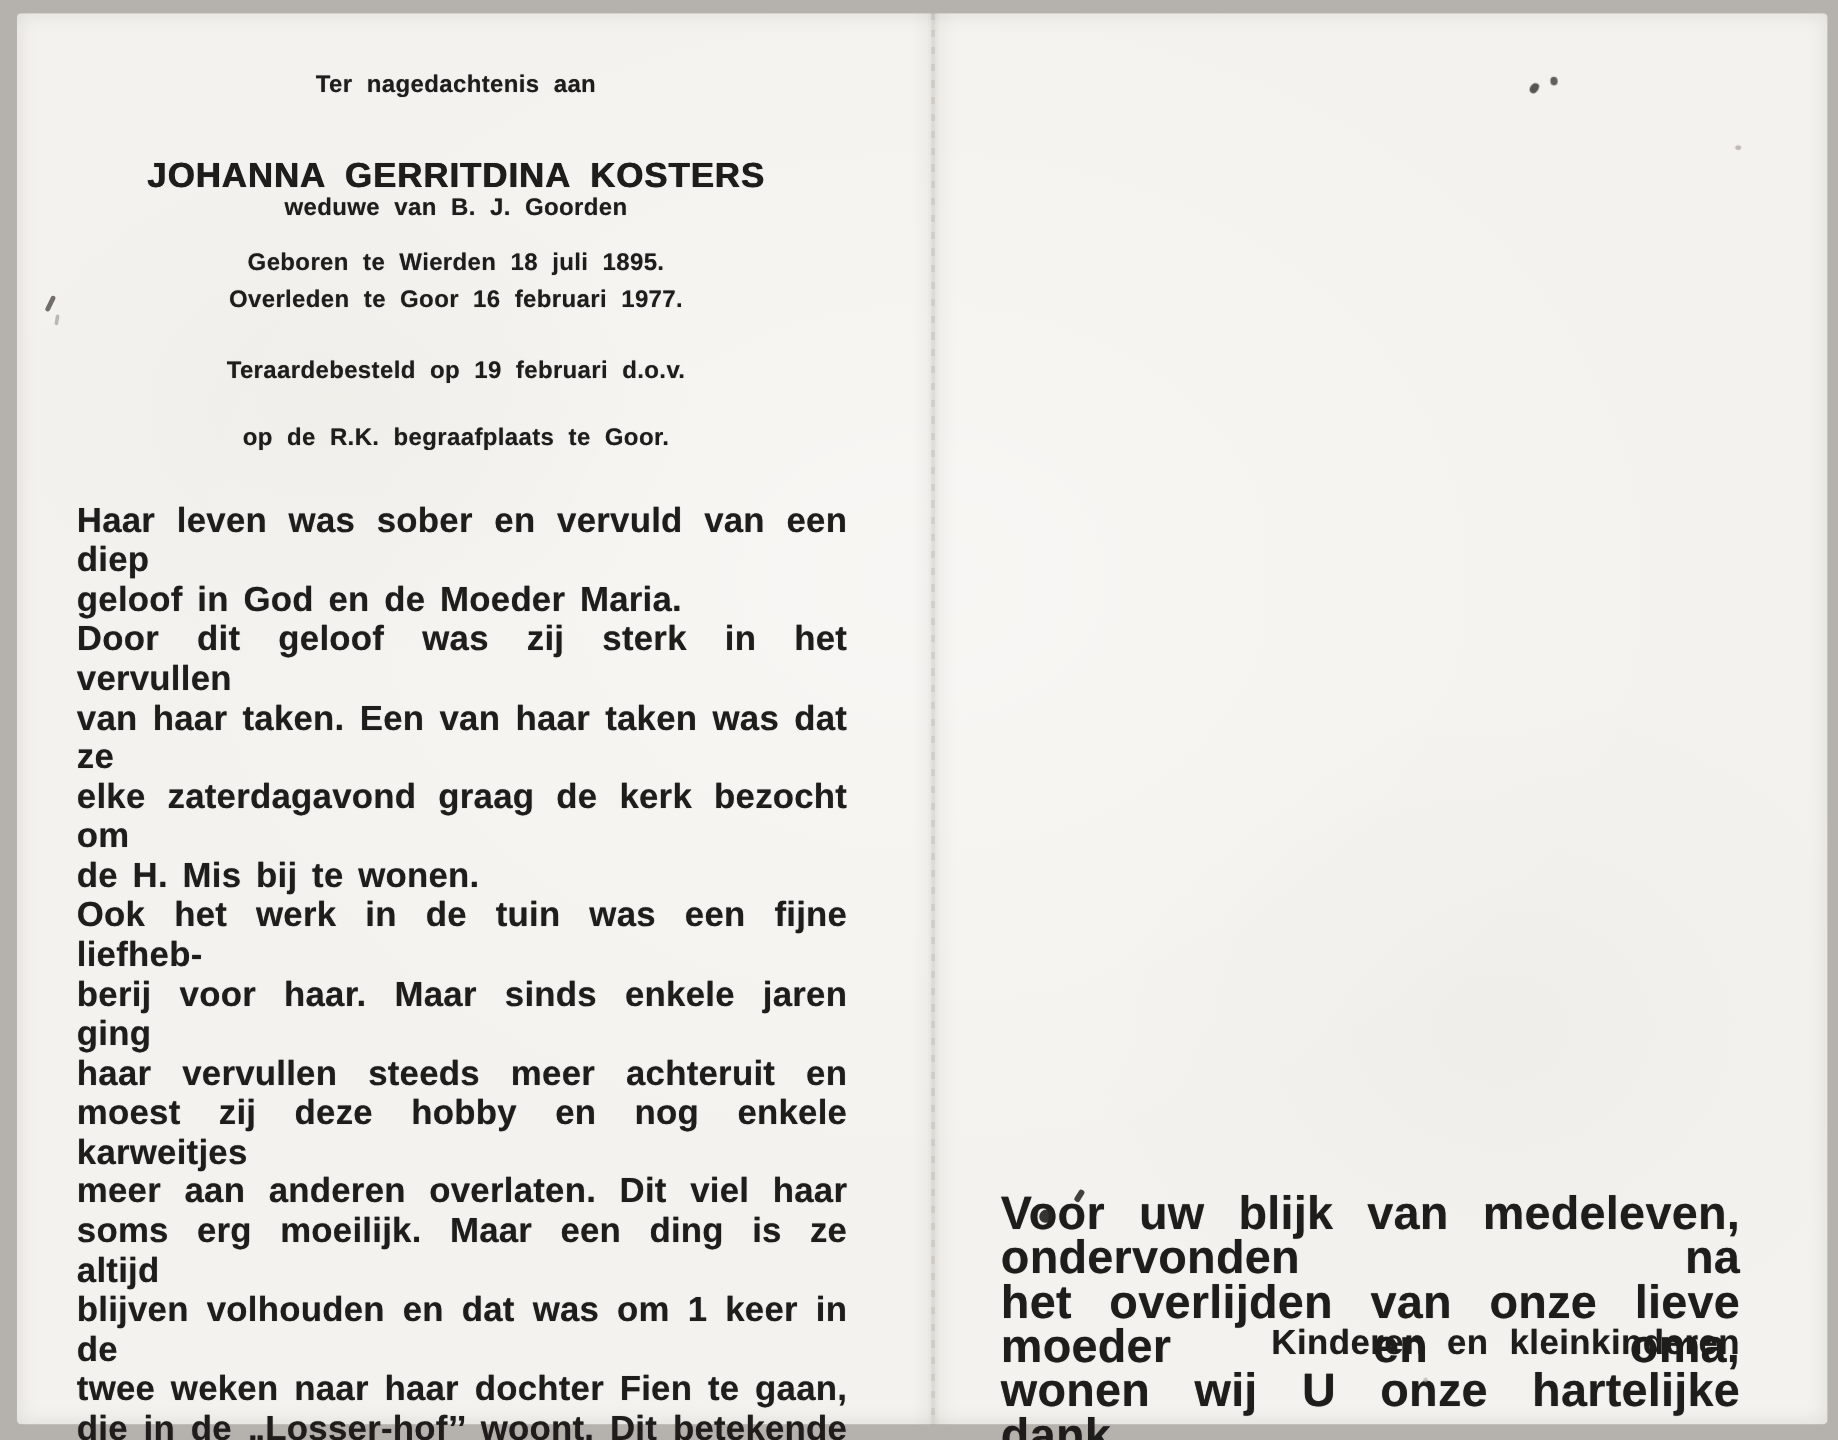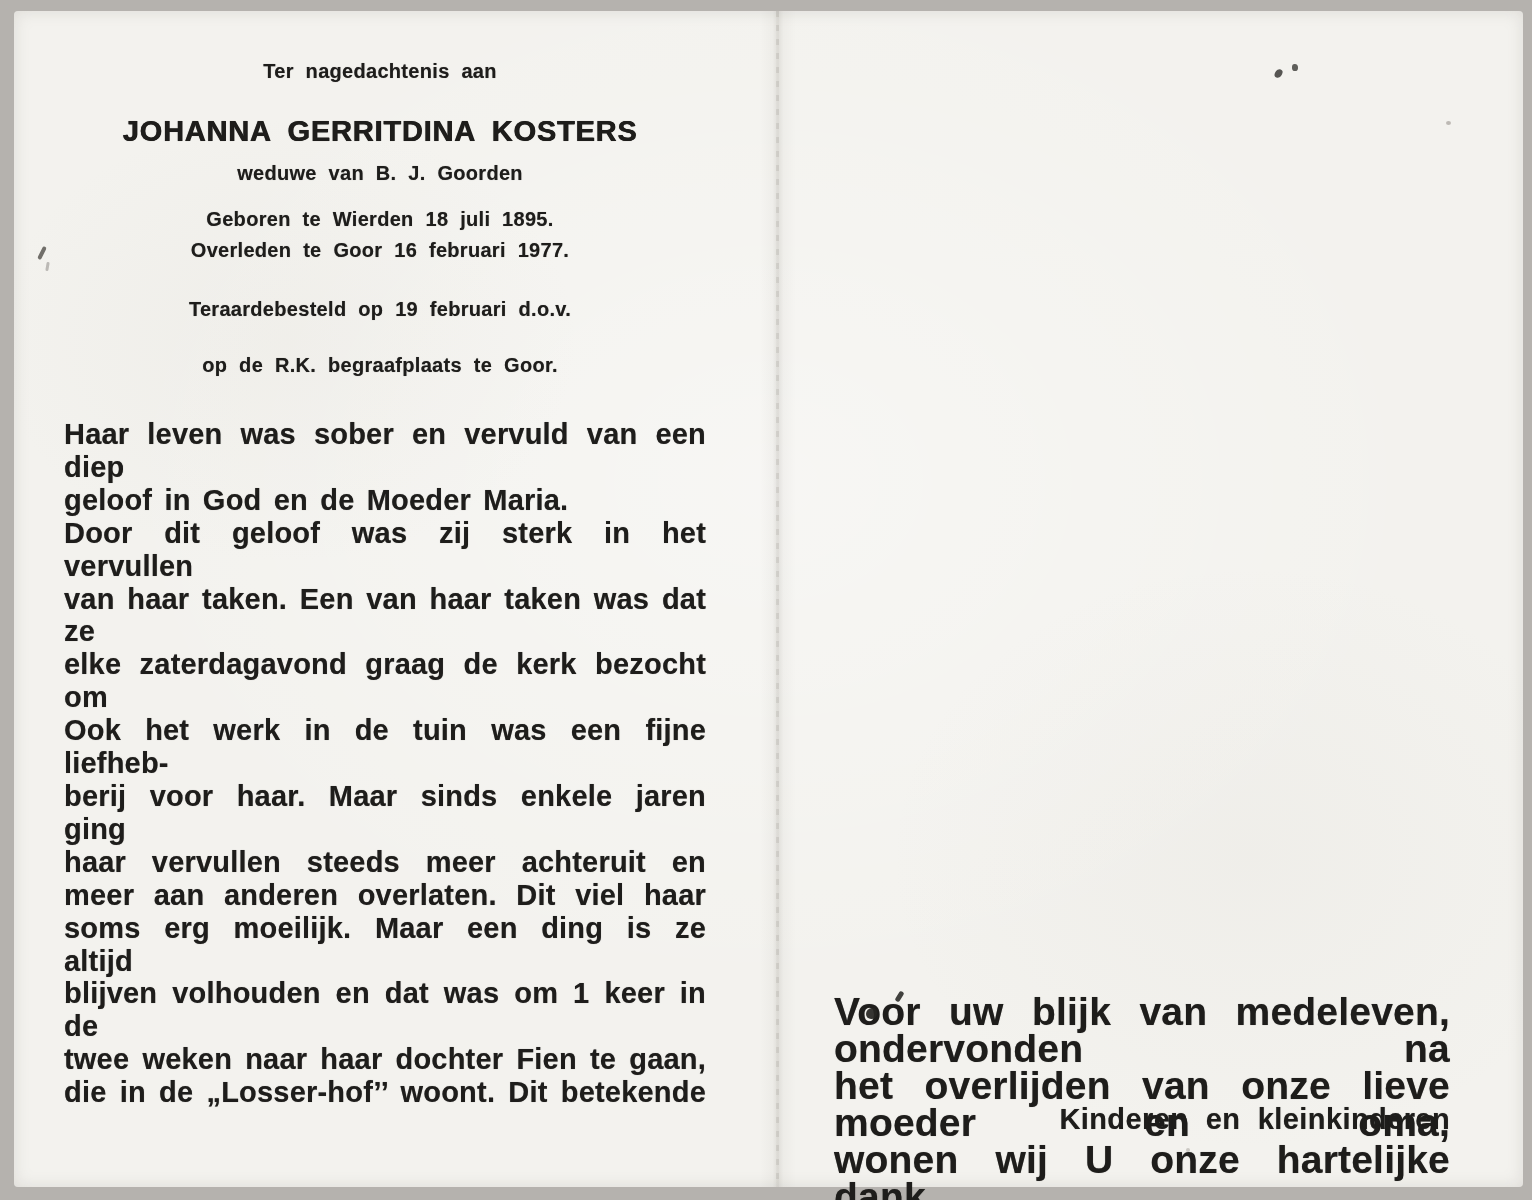--- a/index.html
+++ b/index.html
@@ -34,20 +34,21 @@
   .content div{text-shadow:0 0 .7px rgba(30,29,27,.55);}
   
   .hl{
     position:absolute;left:58px;width:644px;text-align:center;
     font-size:20px;line-height:30px;font-weight:700;
     word-spacing:6px;letter-spacing:.3px;white-space:nowrap;
   }
   .hl.name{
     font-size:29px;line-height:32px;letter-spacing:.8px;word-spacing:8px;
     text-shadow:.6px 0 0 currentColor, 0 0 .7px rgba(30,29,27,.6) !important;
+    margin-top:16px;
   }
   
   .body-block{
     position:absolute;left:64px;top:418px;width:642px;
     font-size:29px;line-height:32.9px;font-weight:700;letter-spacing:.2px;
   }
   .bl{text-align:justify;text-align-last:justify;word-spacing:4px;}
   .bl.end{text-align-last:left;}
   
   .thanks-block{
@@ -88,23 +89,25 @@
     <div class="hl" style="top:235px">Overleden te Goor 16 februari 1977.</div>
     <div class="hl" style="top:294px">Teraardebesteld op 19 februari d.o.v.</div>
     <div class="hl" style="top:350px">op de R.K. begraafplaats te Goor.</div>
 
     <div class="body-block">
       <div class="bl">Haar leven was sober en vervuld van een diep</div>
       <div class="bl end">geloof in God en de Moeder Maria.</div>
       <div class="bl">Door dit geloof was zij sterk in het vervullen</div>
       <div class="bl">van haar taken. Een van haar taken was dat ze</div>
       <div class="bl">elke zaterdagavond graag de kerk bezocht om</div>
+      <div class="bl end">de H. Mis bij te wonen.</div>
       <div class="bl">Ook het werk in de tuin was een fijne liefheb-</div>
       <div class="bl">berij voor haar. Maar sinds enkele jaren ging</div>
       <div class="bl">haar vervullen steeds meer achteruit en</div>
+      <div class="bl">moest zij deze hobby en nog enkele karweitjes</div>
       <div class="bl">meer aan anderen overlaten. Dit viel haar</div>
       <div class="bl">soms erg moeilijk. Maar een ding is ze altijd</div>
       <div class="bl">blijven volhouden en dat was om 1 keer in de</div>
       <div class="bl">twee weken naar haar dochter Fien te gaan,</div>
       <div class="bl">die in de „Losser-hof’’ woont. Dit betekende</div>
 
     </div>
 
     <div class="thanks-block">
       <div class="tl">Voor uw blijk van medeleven, ondervonden na</div>

